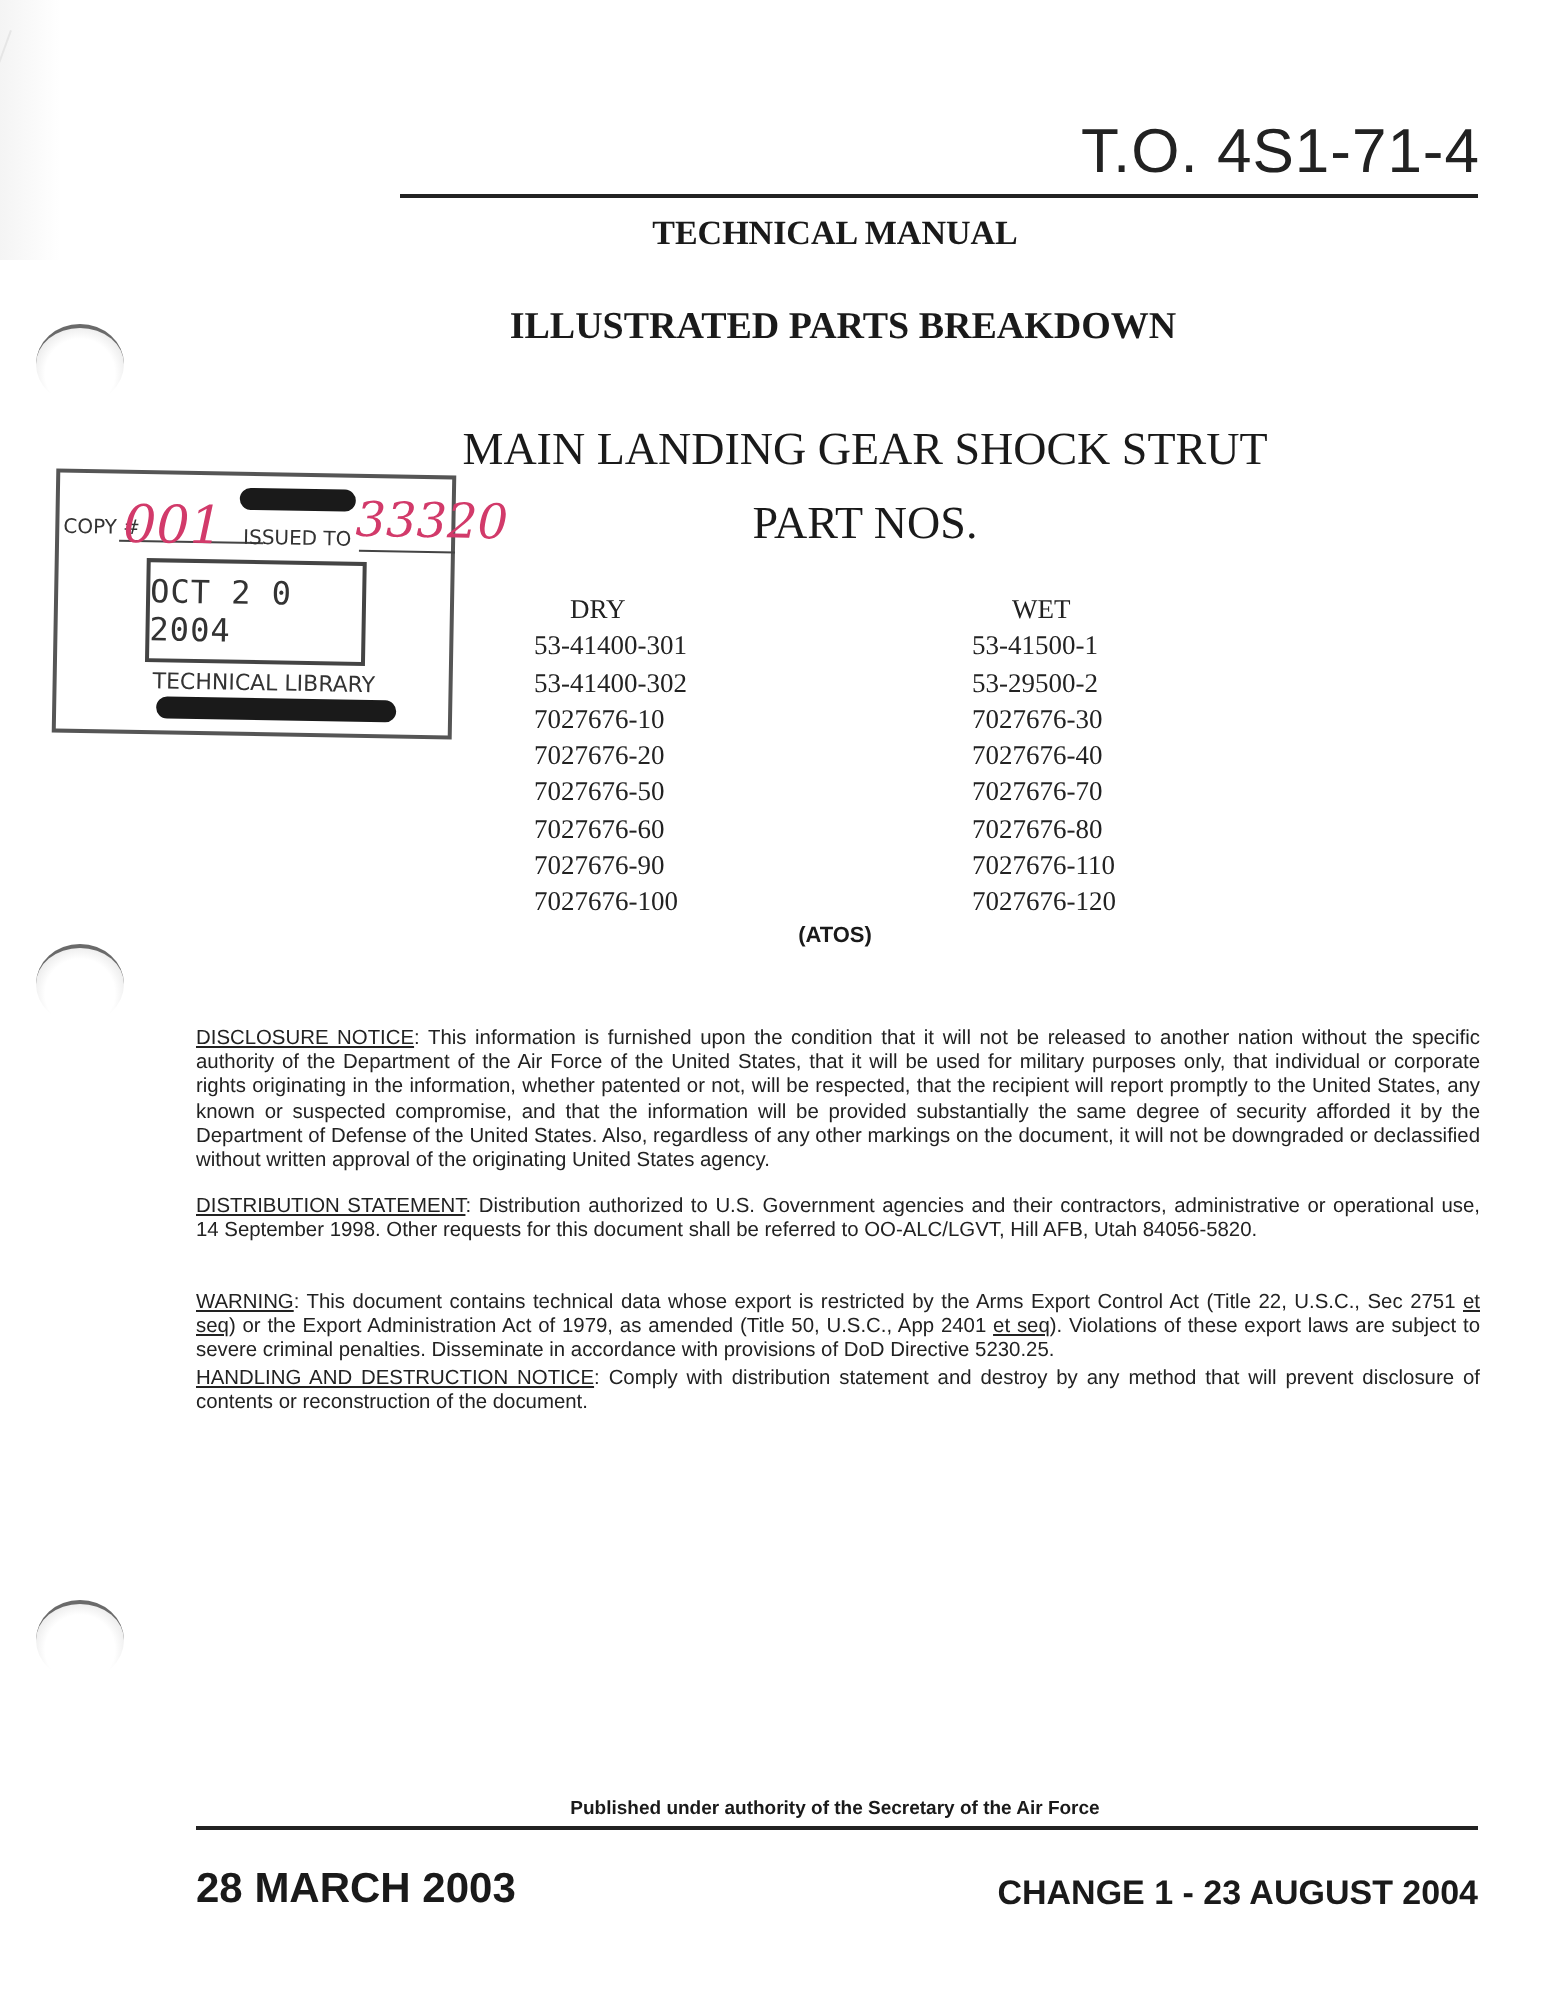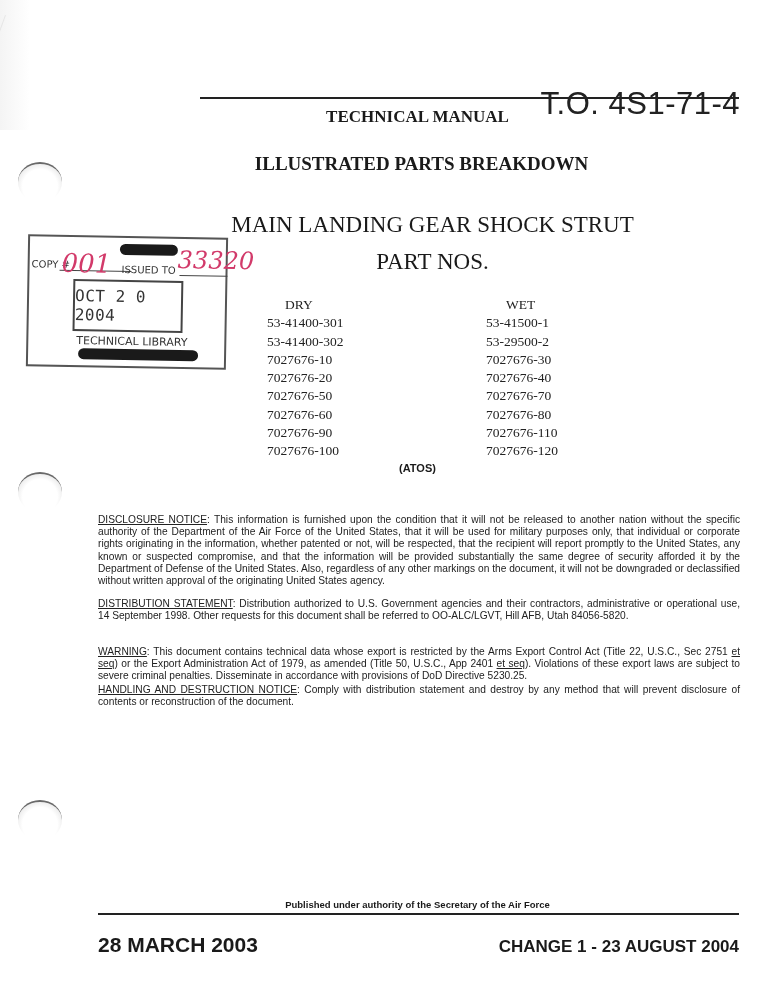--- a/index.html
+++ b/index.html
@@ -18,21 +18,21 @@
       position: absolute; left: 0; top: 0; width: 30px; height: 130px;
       background: linear-gradient(90deg, #f4f4f4 0%, #ffffff 100%);
     }
     .fold-line {
       position: absolute; left: 5px; top: 15px; width: 1px; height: 110px;
       background: #e6e6e6; transform: rotate(20deg); transform-origin: top left;
     }
 
     .to-number {
       position: absolute; right: 35px; top: 58px;
-      font-size: 31px; letter-spacing: 0.5px; color: #222; margin-top: 28px;
+      font-size: 31px; letter-spacing: 0.5px; color: #222;
     }
     .top-rule {
       position: absolute; left: 200px; right: 36px; top: 97px; height: 2px; background: #222;
     }
 
     .center { position: absolute; left: 0; right: 0; text-align: center; font-family: Liberation Serif, serif; }
     .h-technical { top: 107px; font-size: 17px; font-weight: bold; left: 60px; }
     .h-ipb { top: 153px; font-size: 19px; font-weight: bold; left: 68px; }
     .h-title1 { top: 212px; font-size: 23px; left: 90px; }
     .h-title2 { top: 249px; font-size: 23px; left: 90px; }

